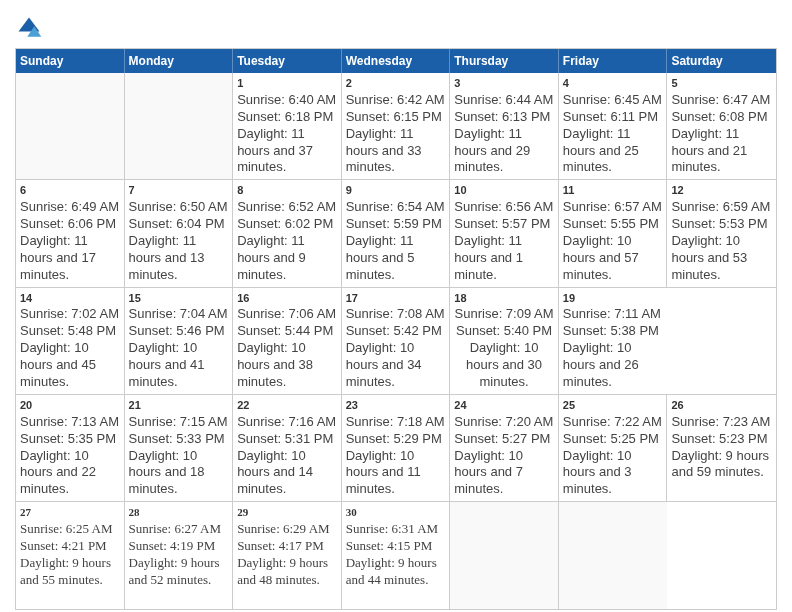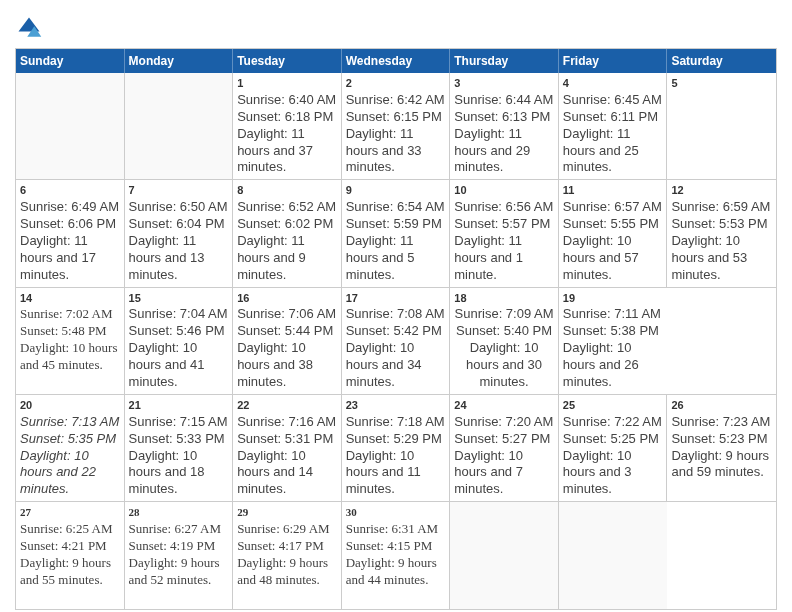--- a/index.html
+++ b/index.html
@@ -169,20 +169,23 @@
 Daylight: 11 hours and 29 minutes.</div>
           </div>
           <div class="cal-cell">
             <span class="cell-date">4</span>
             <div class="cell-info" style="white-space: pre-line;">Sunrise: 6:45 AM
 Sunset: 6:11 PM
 Daylight: 11 hours and 25 minutes.</div>
           </div>
           <div class="cal-cell">
             <span class="cell-date">5</span>
+            <div class="cell-info" style="white-space: pre-line;">Sunrise: 6:47 AM
+Sunset: 6:08 PM
+Daylight: 11 hours and 21 minutes.</div>
           </div>
         </div>
         <div class="cal-row">
           <div class="cal-cell">
             <span class="cell-date">6</span>
             <div class="cell-info" style="white-space: pre-line;">Sunrise: 6:49 AM
 Sunset: 6:06 PM
 Daylight: 11 hours and 17 minutes.</div>
           </div>
           <div class="cal-cell">
@@ -218,21 +221,21 @@
           <div class="cal-cell">
             <span class="cell-date">12</span>
             <div class="cell-info" style="white-space: pre-line;">Sunrise: 6:59 AM
 Sunset: 5:53 PM
 Daylight: 10 hours and 53 minutes.</div>
           </div>
         </div>
         <div class="cal-row">
           <div class="cal-cell">
             <span class="cell-date">14</span>
-            <div class="cell-info" style="white-space: pre-line; font-family: Liberation Serif, serif;">Sunrise: 7:02 AM
+            <div class="cell-info" style="white-space: pre-line;">Sunrise: 7:02 AM
 Sunset: 5:48 PM
 Daylight: 10 hours and 45 minutes.</div>
           </div>
           <div class="cal-cell">
             <span class="cell-date">15</span>
             <div class="cell-info" style="white-space: pre-line;">Sunrise: 7:04 AM
 Sunset: 5:46 PM
 Daylight: 10 hours and 41 minutes.</div>
           </div>
           <div class="cal-cell">
@@ -256,21 +259,21 @@
           <div class="cal-cell">
             <span class="cell-date">19</span>
             <div class="cell-info" style="white-space: pre-line;">Sunrise: 7:11 AM
 Sunset: 5:38 PM
 Daylight: 10 hours and 26 minutes.</div>
           </div>
         </div>
         <div class="cal-row">
           <div class="cal-cell">
             <span class="cell-date">20</span>
-            <div class="cell-info" style="white-space: pre-line; font-style: italic;">Sunrise: 7:13 AM
+            <div class="cell-info" style="white-space: pre-line;">Sunrise: 7:13 AM
 Sunset: 5:35 PM
 Daylight: 10 hours and 22 minutes.</div>
           </div>
           <div class="cal-cell">
             <span class="cell-date">21</span>
             <div class="cell-info" style="white-space: pre-line;">Sunrise: 7:15 AM
 Sunset: 5:33 PM
 Daylight: 10 hours and 18 minutes.</div>
           </div>
           <div class="cal-cell">

